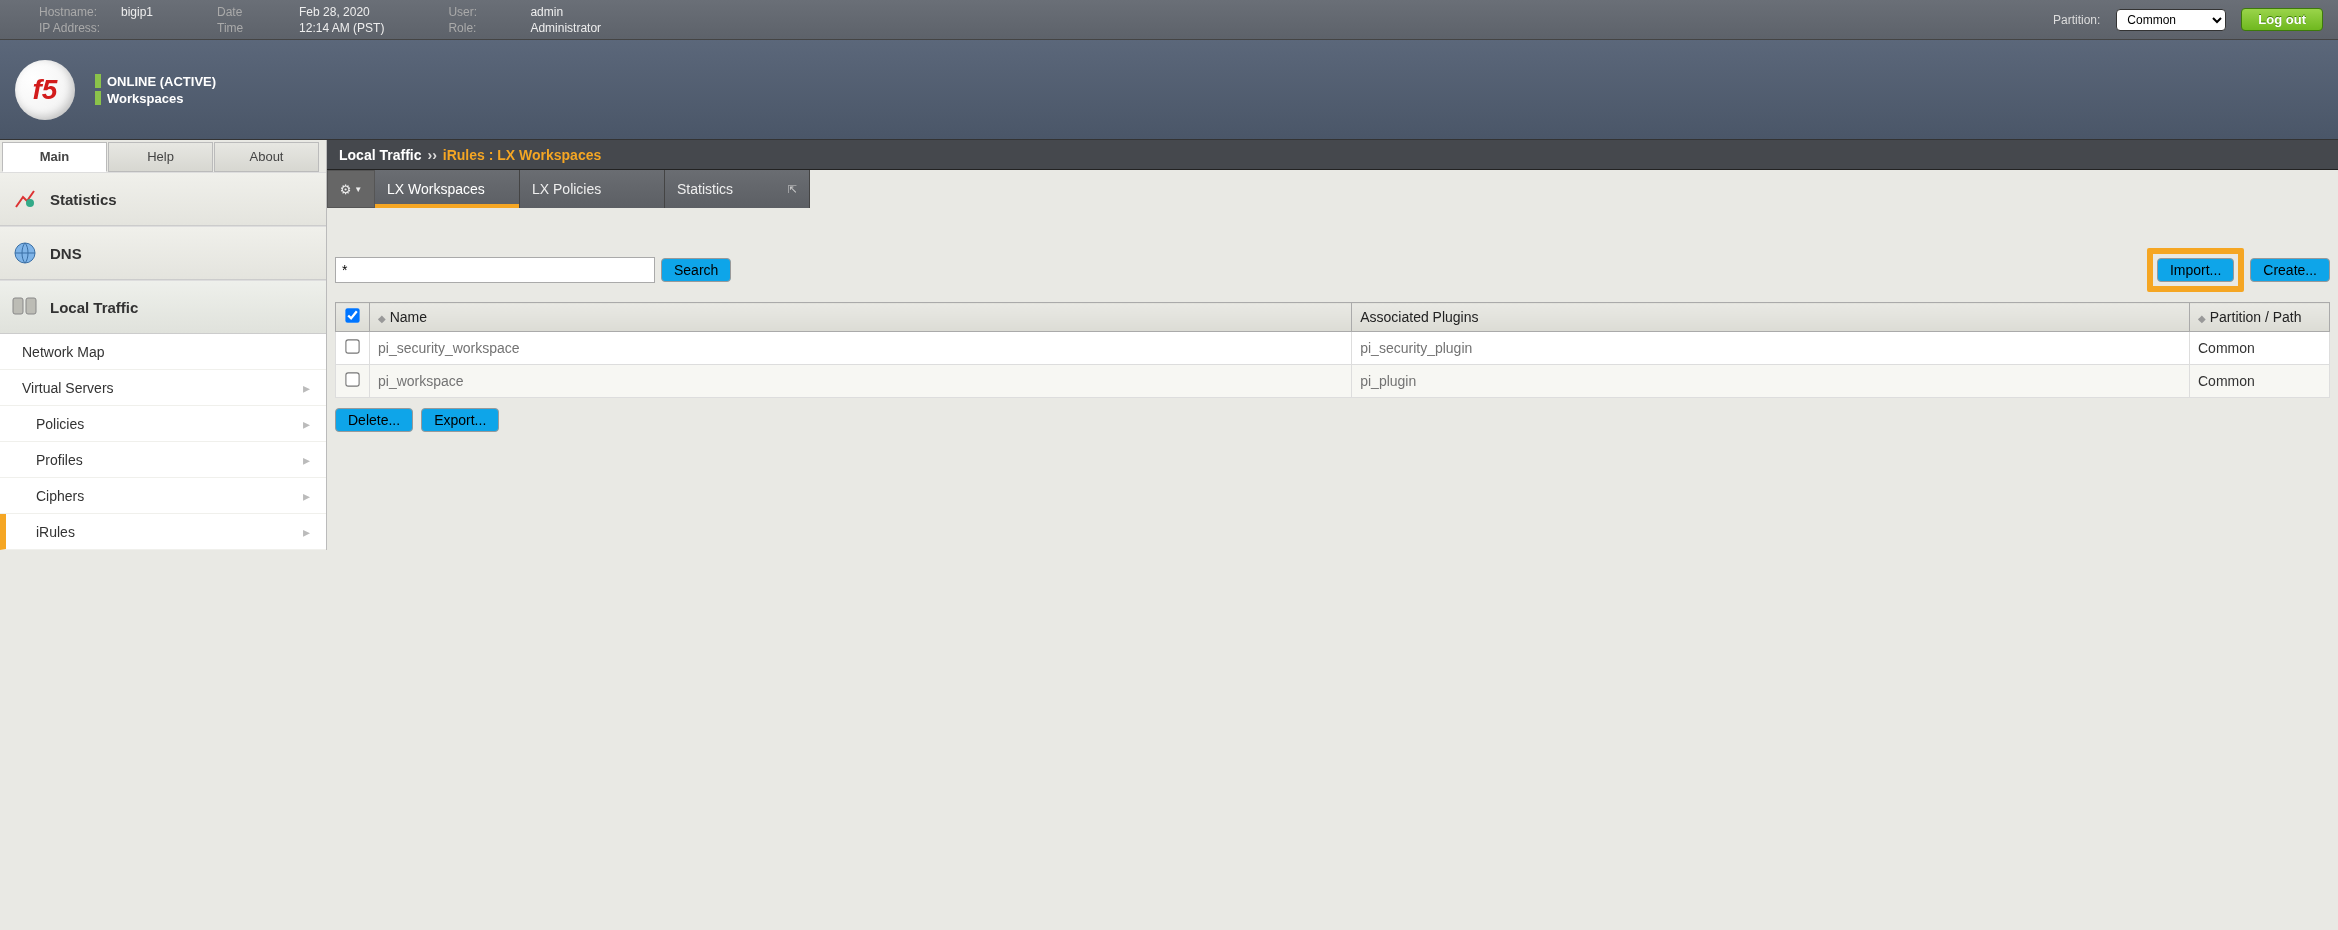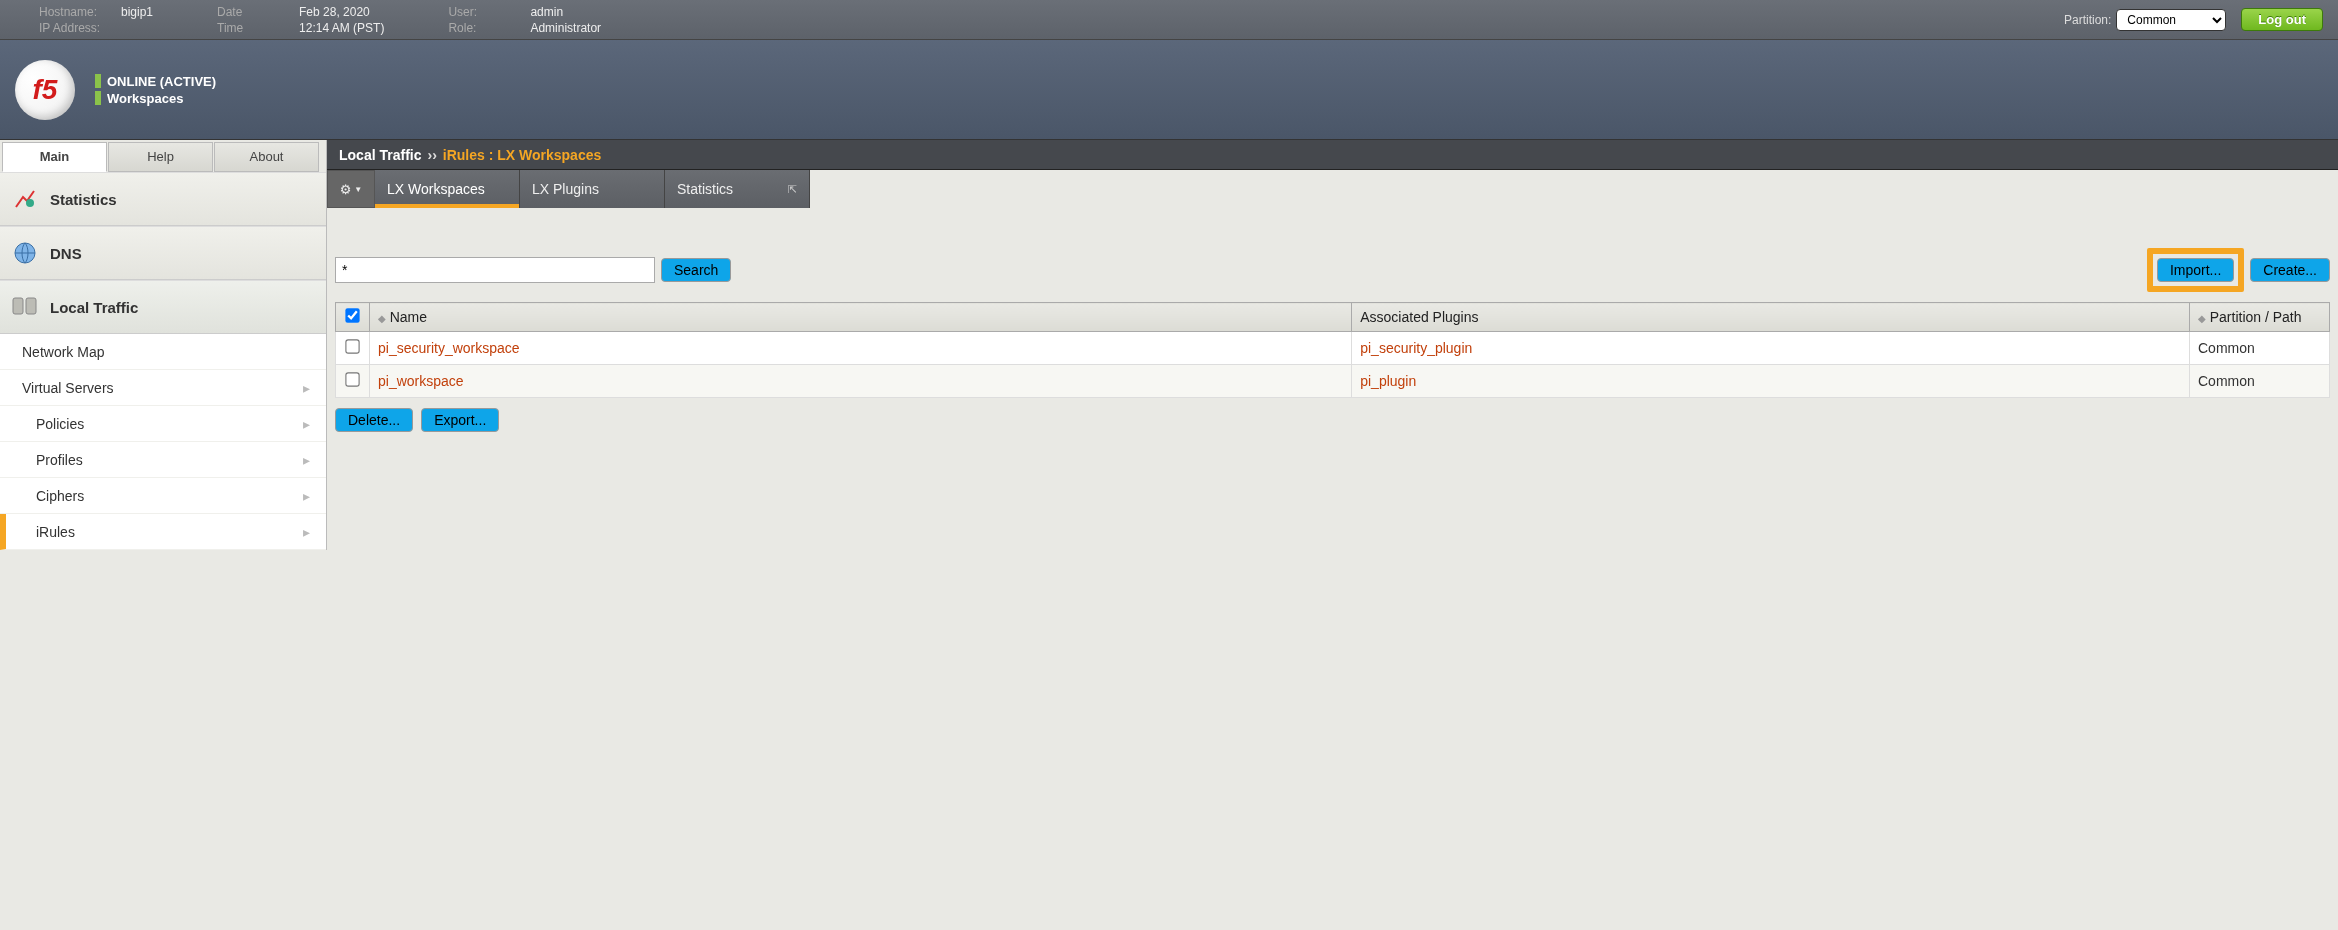--- a/index.html
+++ b/index.html
@@ -5,21 +5,21 @@
 * { box-sizing: border-box; margin: 0; padding: 0; }
 body { font-family: Arial, Helvetica, sans-serif; font-size: 13px; background: #e9e9e4; color: #333; }
 
 
 .topbar { background: linear-gradient(#6a6f77, #5d626a); height: 40px; display: flex; align-items: center; padding: 0 15px; color: #ccc; font-size: 12px; border-bottom: 1px solid #444; }
 .topbar .col { margin-right: 40px; }
 .topbar .col .row { display: flex; gap: 12px; line-height: 16px; margin-left: 24px; }
 .topbar .col .label { color: #aaa; width: 70px; text-align: left; }
 .topbar .col .val { color: #eee; }
 .topbar .spacer { flex: 1; }
-.topbar .partition-label { margin-right: 5px; color: #ddd; }
+.topbar .partition-label { margin-right: 16px; color: #ddd; }
 .topbar select { height: 22px; border-radius: 4px; border: 1px solid #333; padding: 0 6px; background: #fff; font-size: 12px; min-width: 110px; }
 .topbar .logout { margin-left: 15px; background: linear-gradient(#9ad44a, #6fb81f); color: #fff; border: 1px solid #3d7a0a; border-radius: 4px; padding: 3px 16px; font-size: 13px; cursor: pointer; font-weight: bold; text-shadow: 0 -1px #3d7a0a; }
 
 
 .header { background: linear-gradient(#5b677a, #4a5668); height: 100px; display: flex; align-items: center; padding: 0 15px; gap: 20px; border-bottom: 1px solid #333; }
 .f5logo { width: 60px; height: 60px; background: radial-gradient(circle at 30% 30%, #fff, #eee); border-radius: 50%; display: flex; align-items: center; justify-content: center; box-shadow: inset -3px -3px 8px rgba(0,0,0,.2); position: relative; }
 .f5logo .f5txt { font-size: 28px; font-weight: bold; color: #d21b1b; font-style: italic; }
 .status-block { color: #fff; }
 .status-block .row { display: flex; align-items: center; gap: 6px; margin: 2px 0; }
 .status-block .bar { width: 6px; height: 14px; background: #8bc34a; }
@@ -66,21 +66,21 @@
 .btn { background: #0ea5e9; border: 1px solid #999; border-radius: 4px; padding: 3px 12px; font-size: 14px; cursor: pointer; }
 .searchrow .spacer { flex: 1; }
 .import-highlight { border: 6px solid #f5a623; padding: 4px; border-radius: 2px; }
 
 
 table.data { width: 100%; border-collapse: collapse; border: 1px solid #aaa; background: #fff; }
 table.data th { background: linear-gradient(#e9e9e4,#dcdcd5); border: 1px solid #aaa; text-align: left; padding: 6px 8px; font-size: 14px; font-weight: normal; color: #222; }
 table.data th .sortmark { color: #999; font-size: 10px; margin-right: 4px; }
 table.data td { border: 1px solid #ddd; padding: 8px; font-size: 14px; }
 table.data tr:nth-child(even) td { background: #f7f7f3; }
-table.data a { color: #c2410c; text-decoration: none; }
+table.data a { color: #737373; text-decoration: none; }
 table.data input[type="checkbox"] { transform: scale(1.1); }
 
 .actionrow { margin-top: 10px; display: flex; gap: 8px; }
 </style>
 </head>
 <body>
 
 <div class="topbar">
   <div class="col">
     <div class="row">
@@ -212,21 +212,21 @@
 
     <div class="subtab-row">
       <div class="gearbox">
         <span>⚙</span>
         <span style="font-size:8px;">▼</span>
       </div>
       <div class="subtab active">
           <span>LX Workspaces</span>
         </div>
       <div class="subtab">
-          <span>LX Plugins</span>
+          <span>LX Policies</span>
         </div>
       <div class="subtab">
         <span>Statistics</span>
         <span class="popicon">⇱</span>
       </div>
     </div>
 
     <div class="content">
       <div class="searchrow">
         <input type="text" value="*" style="">

